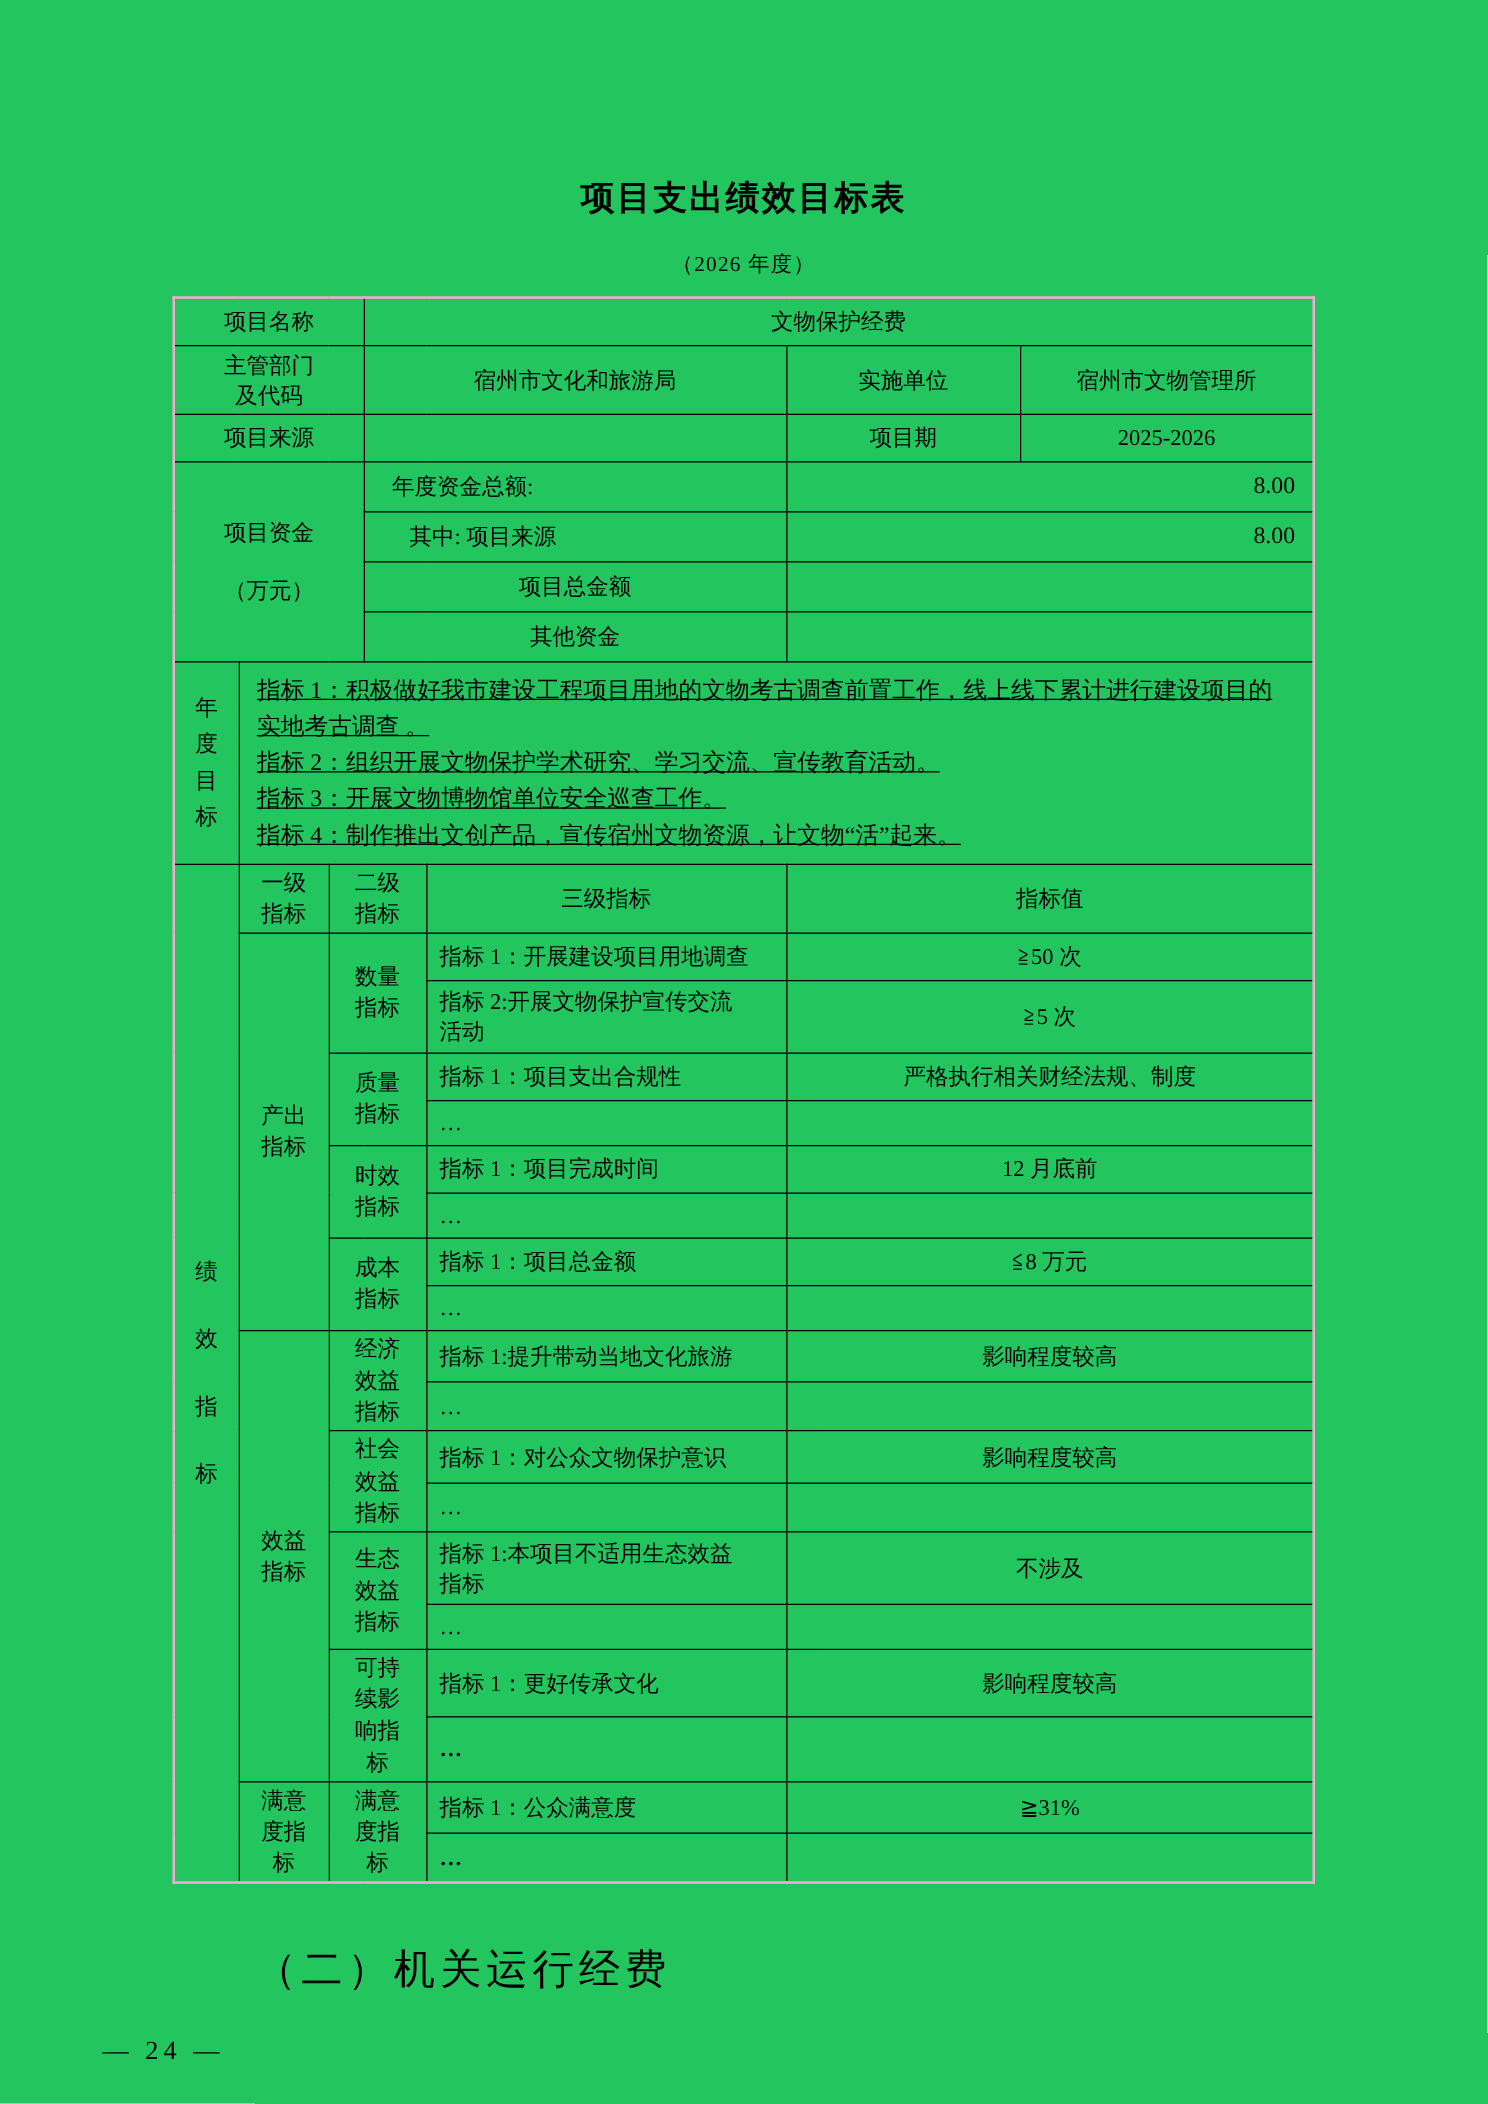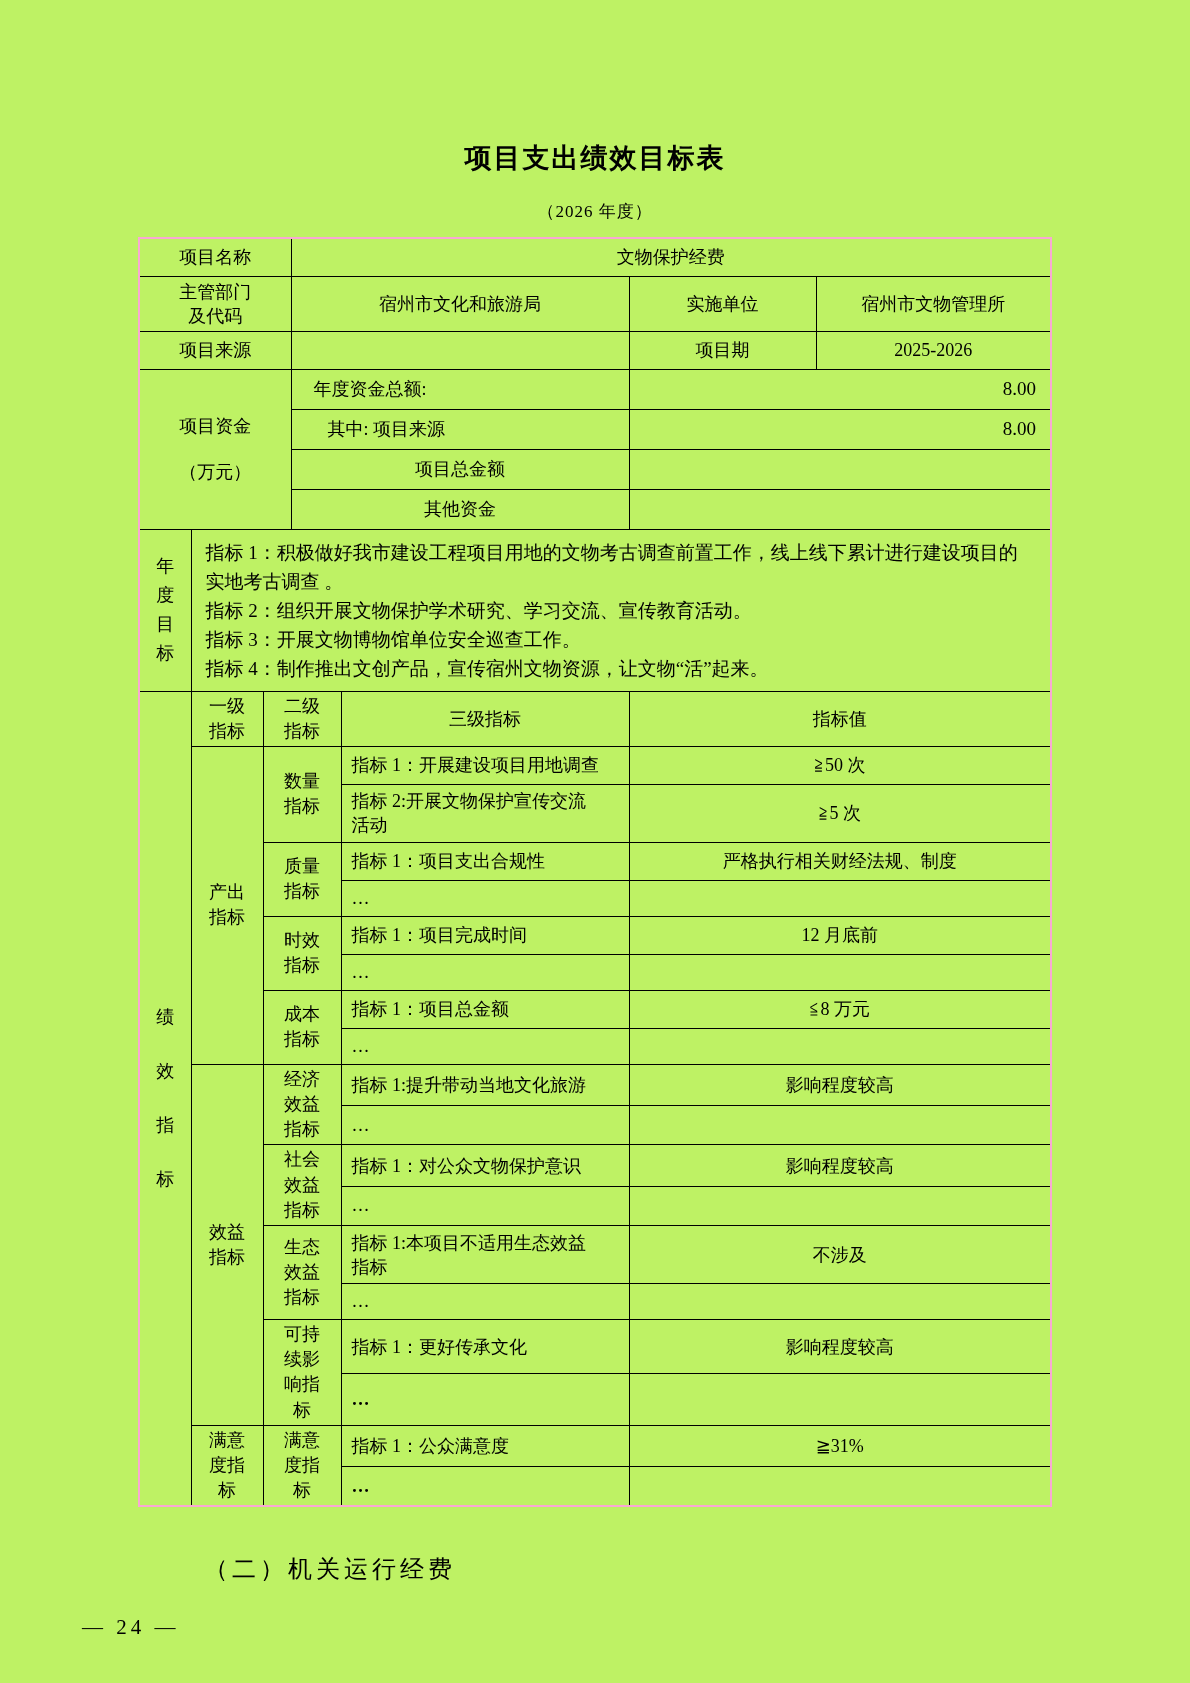--- a/index.html
+++ b/index.html
@@ -1,43 +1,43 @@
 <!DOCTYPE html>
 <html><head>
 <meta charset="utf-8">
 <style>
   html,body{margin:0;padding:0;background:#ffffff;}
   .sheet{
-    width:1190px;height:1683px;position:relative;background:#bef264;
+    width:1190px;height:1683px;position:relative;background:#22c55e;
     font-family:"Liberation Serif","DejaVu Serif",serif;color:#000;overflow:hidden;
   }
   .doc-title{padding-top:140px;text-align:center;font-size:27px;font-weight:700;letter-spacing:2px;}
   .doc-subtitle{margin-top:24px;text-align:center;font-size:17px;letter-spacing:1px;}
   table.main{
     margin:14px auto 0;width:912px;table-layout:fixed;border-collapse:collapse;
     border:2px solid #f9a8d4;
   }
   td{border:1px solid #000;font-size:18px;padding:2px 6px;vertical-align:middle;overflow:hidden;}
   .c{text-align:center;}
   .rt1{height:38px}.rt2{height:55px}.rt3{height:38px}.rf{height:40px}
   .rg{height:138px}.ph{height:50px}.pr{height:38px}.prt{height:58px}.prd{height:36px}
   .fund-name1{text-align:left;padding-left:22px;}
   .fund-name2{text-align:left;padding-left:36px;}
   .num{text-align:right;padding-right:14px;font-size:19px;}
   .goals-cell{text-align:left;padding:8px 14px;font-size:19px;line-height:29px;}
-  .goals-cell .goal-line{margin:0;}
+  .goals-cell .goal-line{margin:0;text-decoration:underline;}
   .l3{text-align:left;padding:2px 26px 2px 10px;}
   .dots{font-weight:700;letter-spacing:1px;}
   .w1{display:inline-block;width:1.3em;word-break:break-all;text-align:center;}
   .lh29{line-height:29px;}
   .lh54{line-height:54px;}
   .w2{display:inline-block;width:2.35em;word-break:break-all;text-align:center;line-height:1.4;}
   .w4{display:inline-block;width:4.45em;word-break:break-all;text-align:center;}
   .airy{line-height:46px;}
-  .section-heading{margin:46px 1px 0 204px;font-size:24px;letter-spacing:4px;}
+  .section-heading{margin:46px 1px 0 204px;font-size:33px;letter-spacing:4px;}
   .page-number{margin:30px 0 0 82px;font-size:21px;letter-spacing:4px;}
 </style>
 </head>
 <body>
 
 <div class="sheet">
 
   <div class="doc-title">项目支出绩效目标表</div>
   <div class="doc-subtitle">（2026 年度）</div>
 

